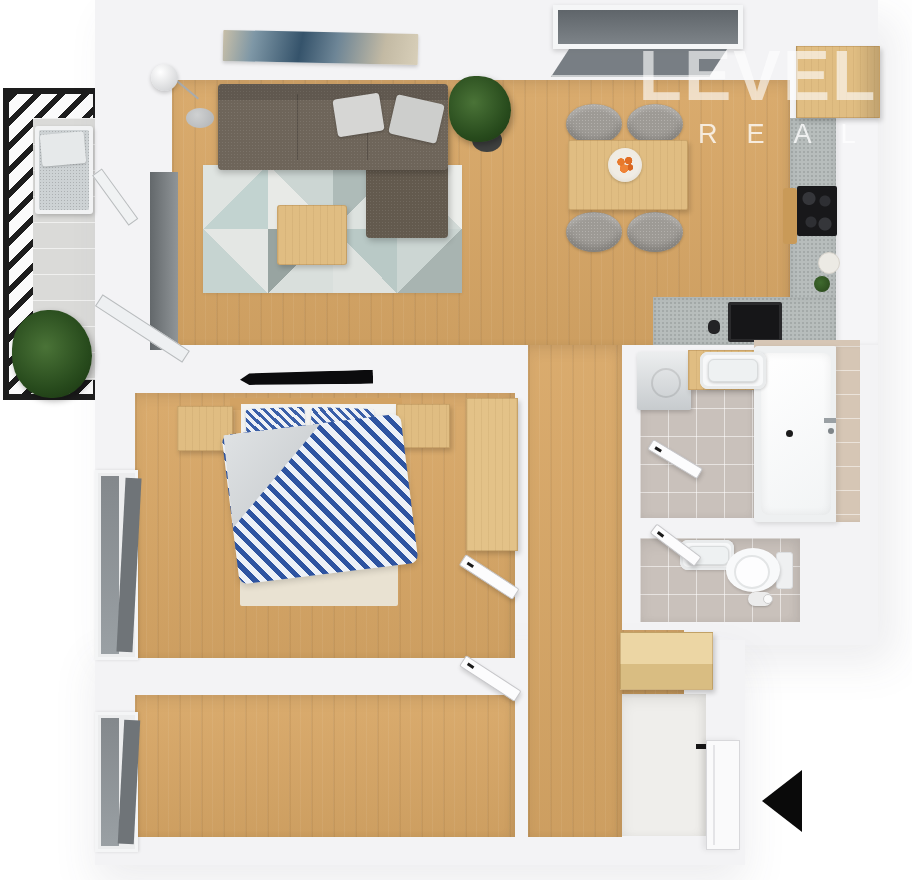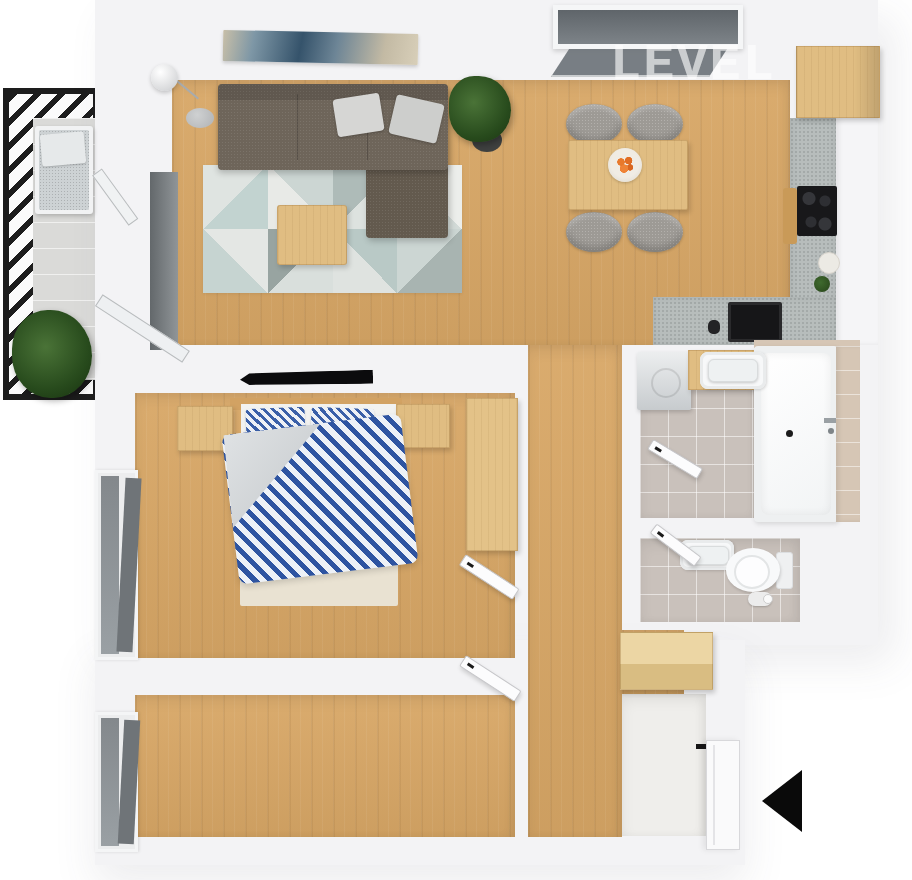--- a/index.html
+++ b/index.html
@@ -178,21 +178,21 @@
   .bench{left:620px;top:632px;width:93px;height:58px;z-index:5;background:linear-gradient(180deg,#ecd6a4 55%,#d9bd82 56%);
          border:1px solid rgba(140,95,40,.3);box-sizing:border-box;box-shadow:2px 3px 5px rgba(0,0,0,.2);}
   .edoor{left:706px;top:740px;width:34px;height:110px;z-index:5;background:#fafafb;border:1px solid #d8d8db;box-sizing:border-box;box-shadow:-3px 0 6px rgba(0,0,0,.08);}
   .edoor .line{position:absolute;left:6px;top:4px;width:2px;height:100px;background:#e4e4e7;}
   .ehandle{left:696px;top:744px;width:10px;height:5px;z-index:6;background:#151515;}
   .arrow{left:762px;top:770px;width:0;height:0;z-index:5;
          border-top:31px solid transparent;border-bottom:31px solid transparent;border-right:40px solid var(--arrow-black,#0a0a0a);}
 
   
   .watermark{left:610px;top:40px;width:296px;z-index:60;color:var(--watermark-white,#ffffff);pointer-events:none;}
-  .wm-title{font-size:52px;line-height:1;font-weight:800;letter-spacing:2px;opacity:.62;font-family:Liberation Mono, monospace;}
+  .wm-title{font-size:71px;line-height:1;font-weight:800;letter-spacing:2px;opacity:.62;font-family:Liberation Sans, sans-serif;text-align:center;}
   .wm-sub{margin-top:8px;margin-left:88px;font-size:27px;font-weight:400;letter-spacing:29px;opacity:.78;}
 </style>
 </head>
 <body>
 
 <div class="stage">
 
   <div class="abs railing"></div>
   <div class="abs balc-floor"></div>
   <div class="abs lounge">
@@ -326,15 +326,16 @@
 
   <div class="abs bench"></div>
   <div class="abs edoor">
       <div class="line"></div>
     </div>
   <div class="abs ehandle"></div>
   <div class="abs arrow"></div>
 
   <div class="abs watermark">
     <div class="wm-title">LEVEL</div>
+    <div class="wm-sub">REAL</div>
   </div>
 
 </div>
 
 </body></html>

